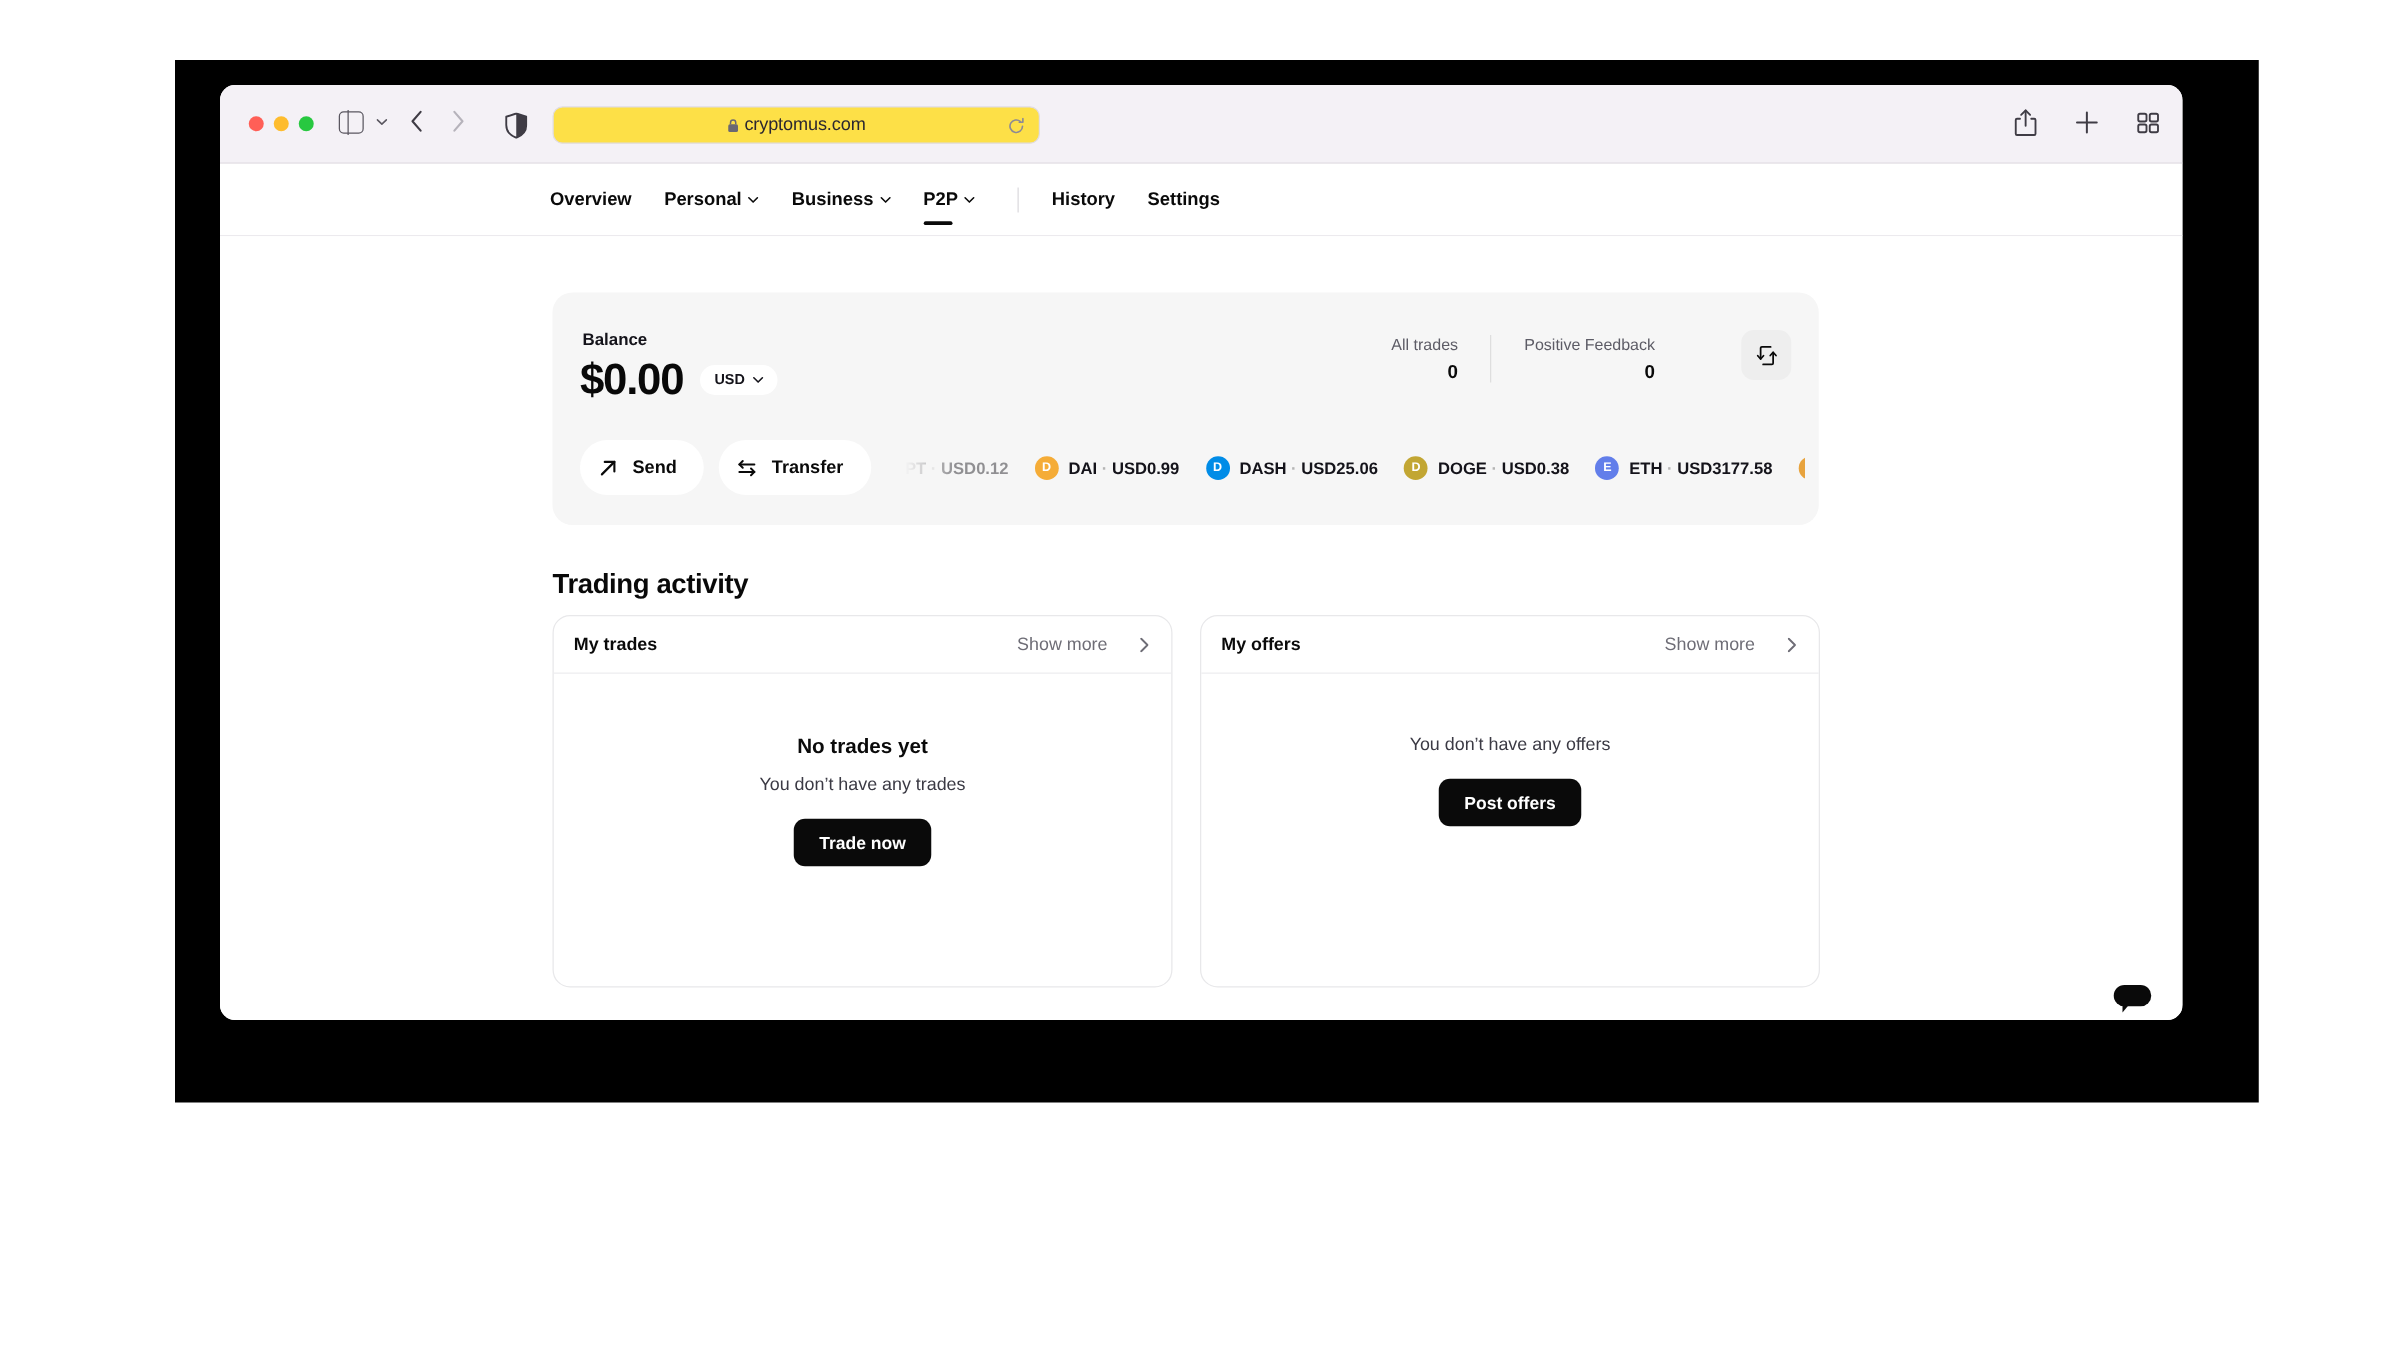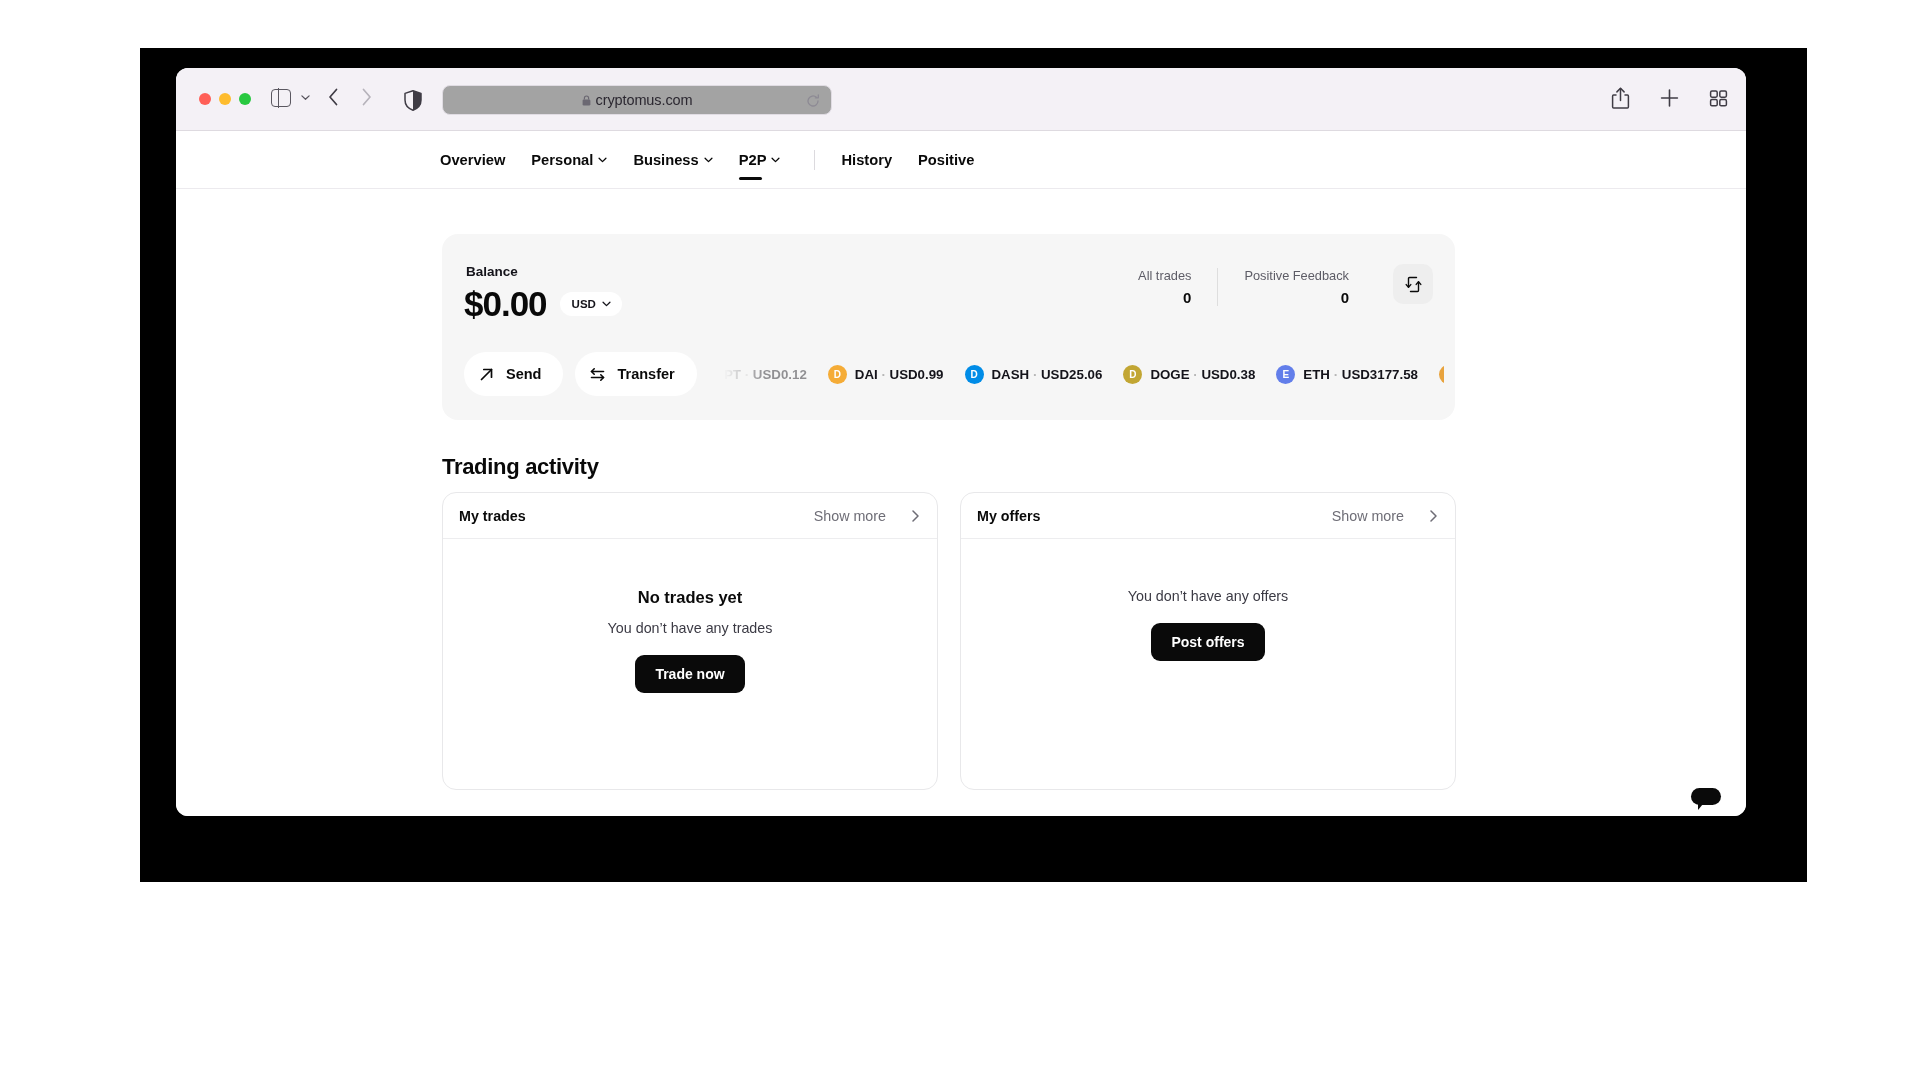--- a/index.html
+++ b/index.html
@@ -65,21 +65,21 @@
   .nav-arrow { width: 11px; height: 18px; }
 
   .shield-icon {
     position: absolute; left: 228px; top: 22px;
     width: 18px; height: 21px;
   }
 
   .url-bar {
     position: absolute; left: 266px; top: 17px;
     width: 390px; height: 30px;
-    background: #a3a3a3;
+    background: #fde047;
     border: 1px solid #e0dce3;
     border-radius: 8px;
     display: flex; align-items: center; justify-content: center;
   }
   .url-lock {
     width: 9px; height: 11px; margin-right: 5px;
     position: relative; flex: none;
   }
   .url-text {
     font-size: 14.5px; color: #2b2730; letter-spacing: -0.1px;
@@ -158,21 +158,21 @@
   .currency-pill {
     background: #ffffff; border-radius: 20px;
     padding: 6px 11px 6px 12px;
     display: flex; align-items: center; gap: 6px;
     font-size: 11.5px; font-weight: 700; color: #14131a;
     cursor: pointer;
   }
   .currency-pill .caret { width: 9px; height: 6px; }
 
   .stats {
-    position: absolute; right: 80px; top: 34px;
+    position: absolute; right: 105px; top: 34px;
     display: flex; align-items: flex-start;
   }
   .stat { padding: 0 26px; }
   .stat:first-child { padding-left: 0; }
   .stat-sep { width: 1px; height: 38px; background: #dedede; }
   .stat-label { font-size: 12.8px; color: #5d5c66; margin-bottom: 6px; white-space: nowrap; }
   .stat-value { font-size: 15px; font-weight: 800; color: #0a0a0a; }
 
   .swap-btn {
     position: absolute; right: 22px; top: 30px;
@@ -376,21 +376,21 @@
       <span>P2P</span>
       <svg class="caret" viewBox="0 0 10 7">
         <path d="M1 1.4 L5 5.4 L9 1.4" fill="none" stroke="#0a0a0a" stroke-width="1.5" stroke-linecap="round" stroke-linejoin="round"></path>
       </svg>
     </div>
     <div class="nav-divider"></div>
     <div class="nav-item">
       <span>History</span>
     </div>
     <div class="nav-item">
-      <span>Positive</span>
+      <span>Settings</span>
     </div>
   </div>
 
   <div class="page">
 
     <div class="balance-card">
       <div class="balance-label">Balance</div>
 
       <div class="balance-amount-row">
         <div class="balance-amount">$0.00</div>

